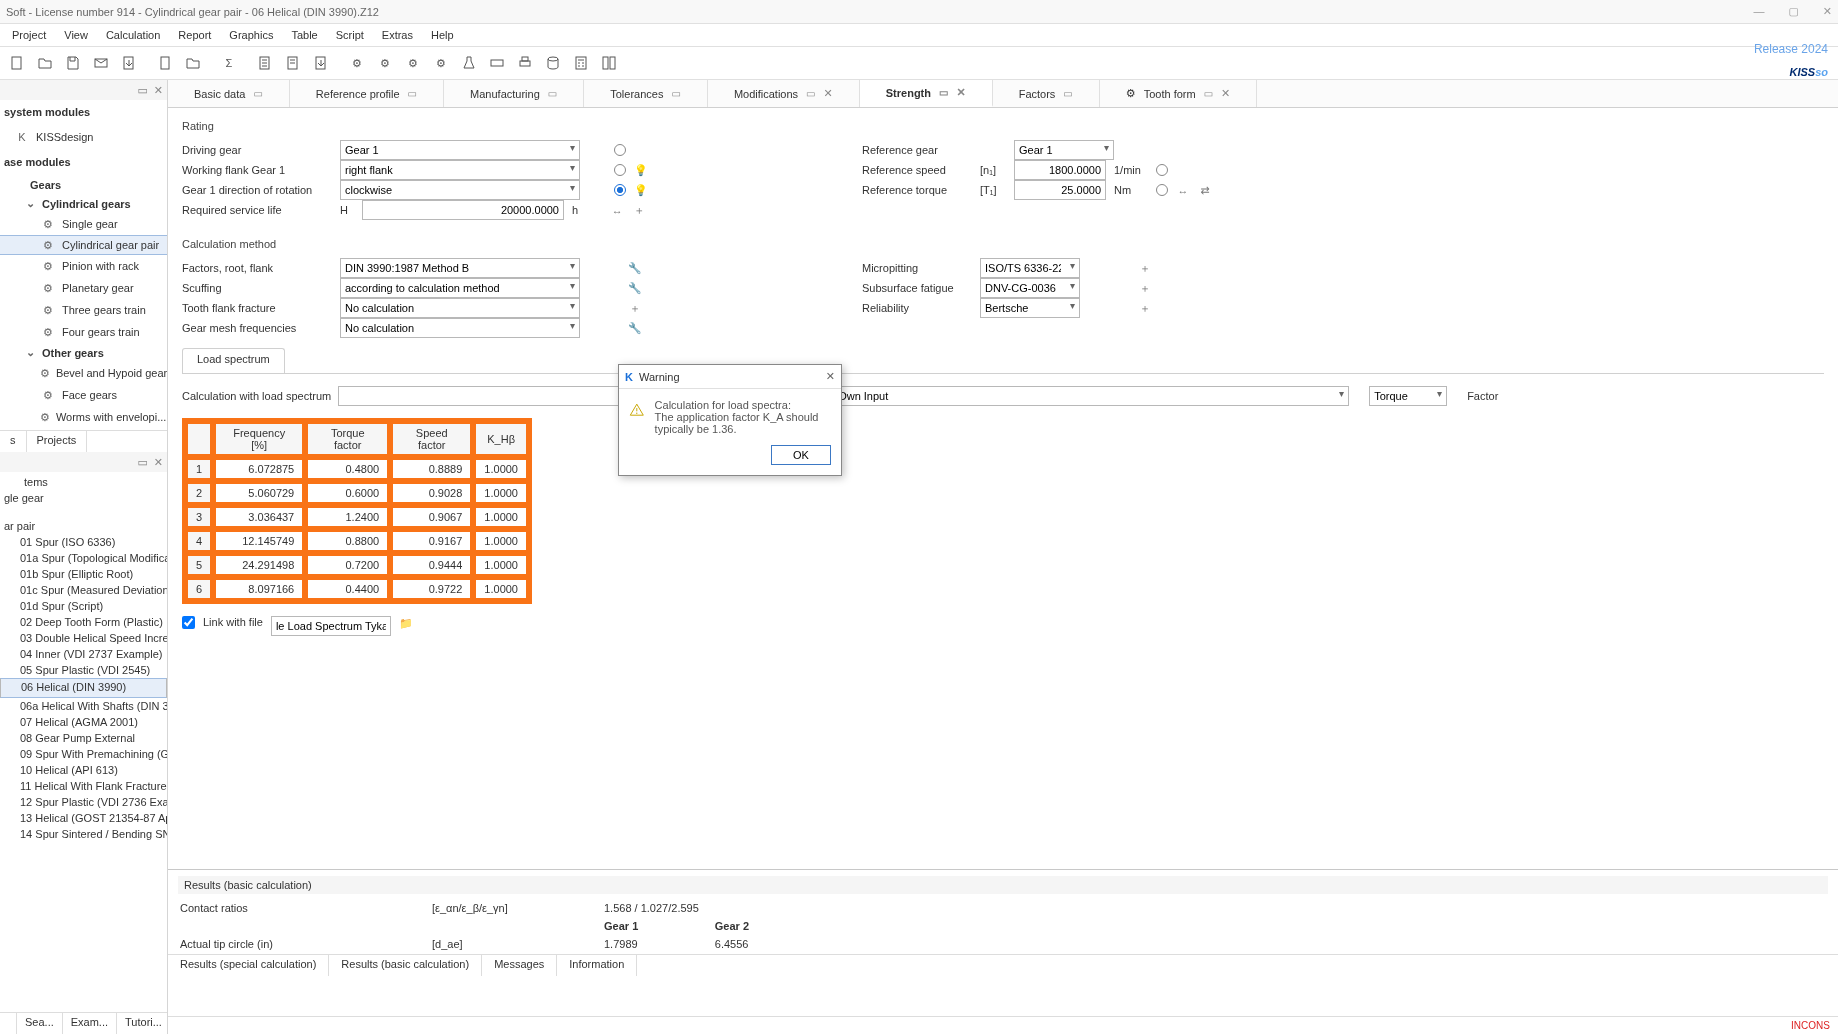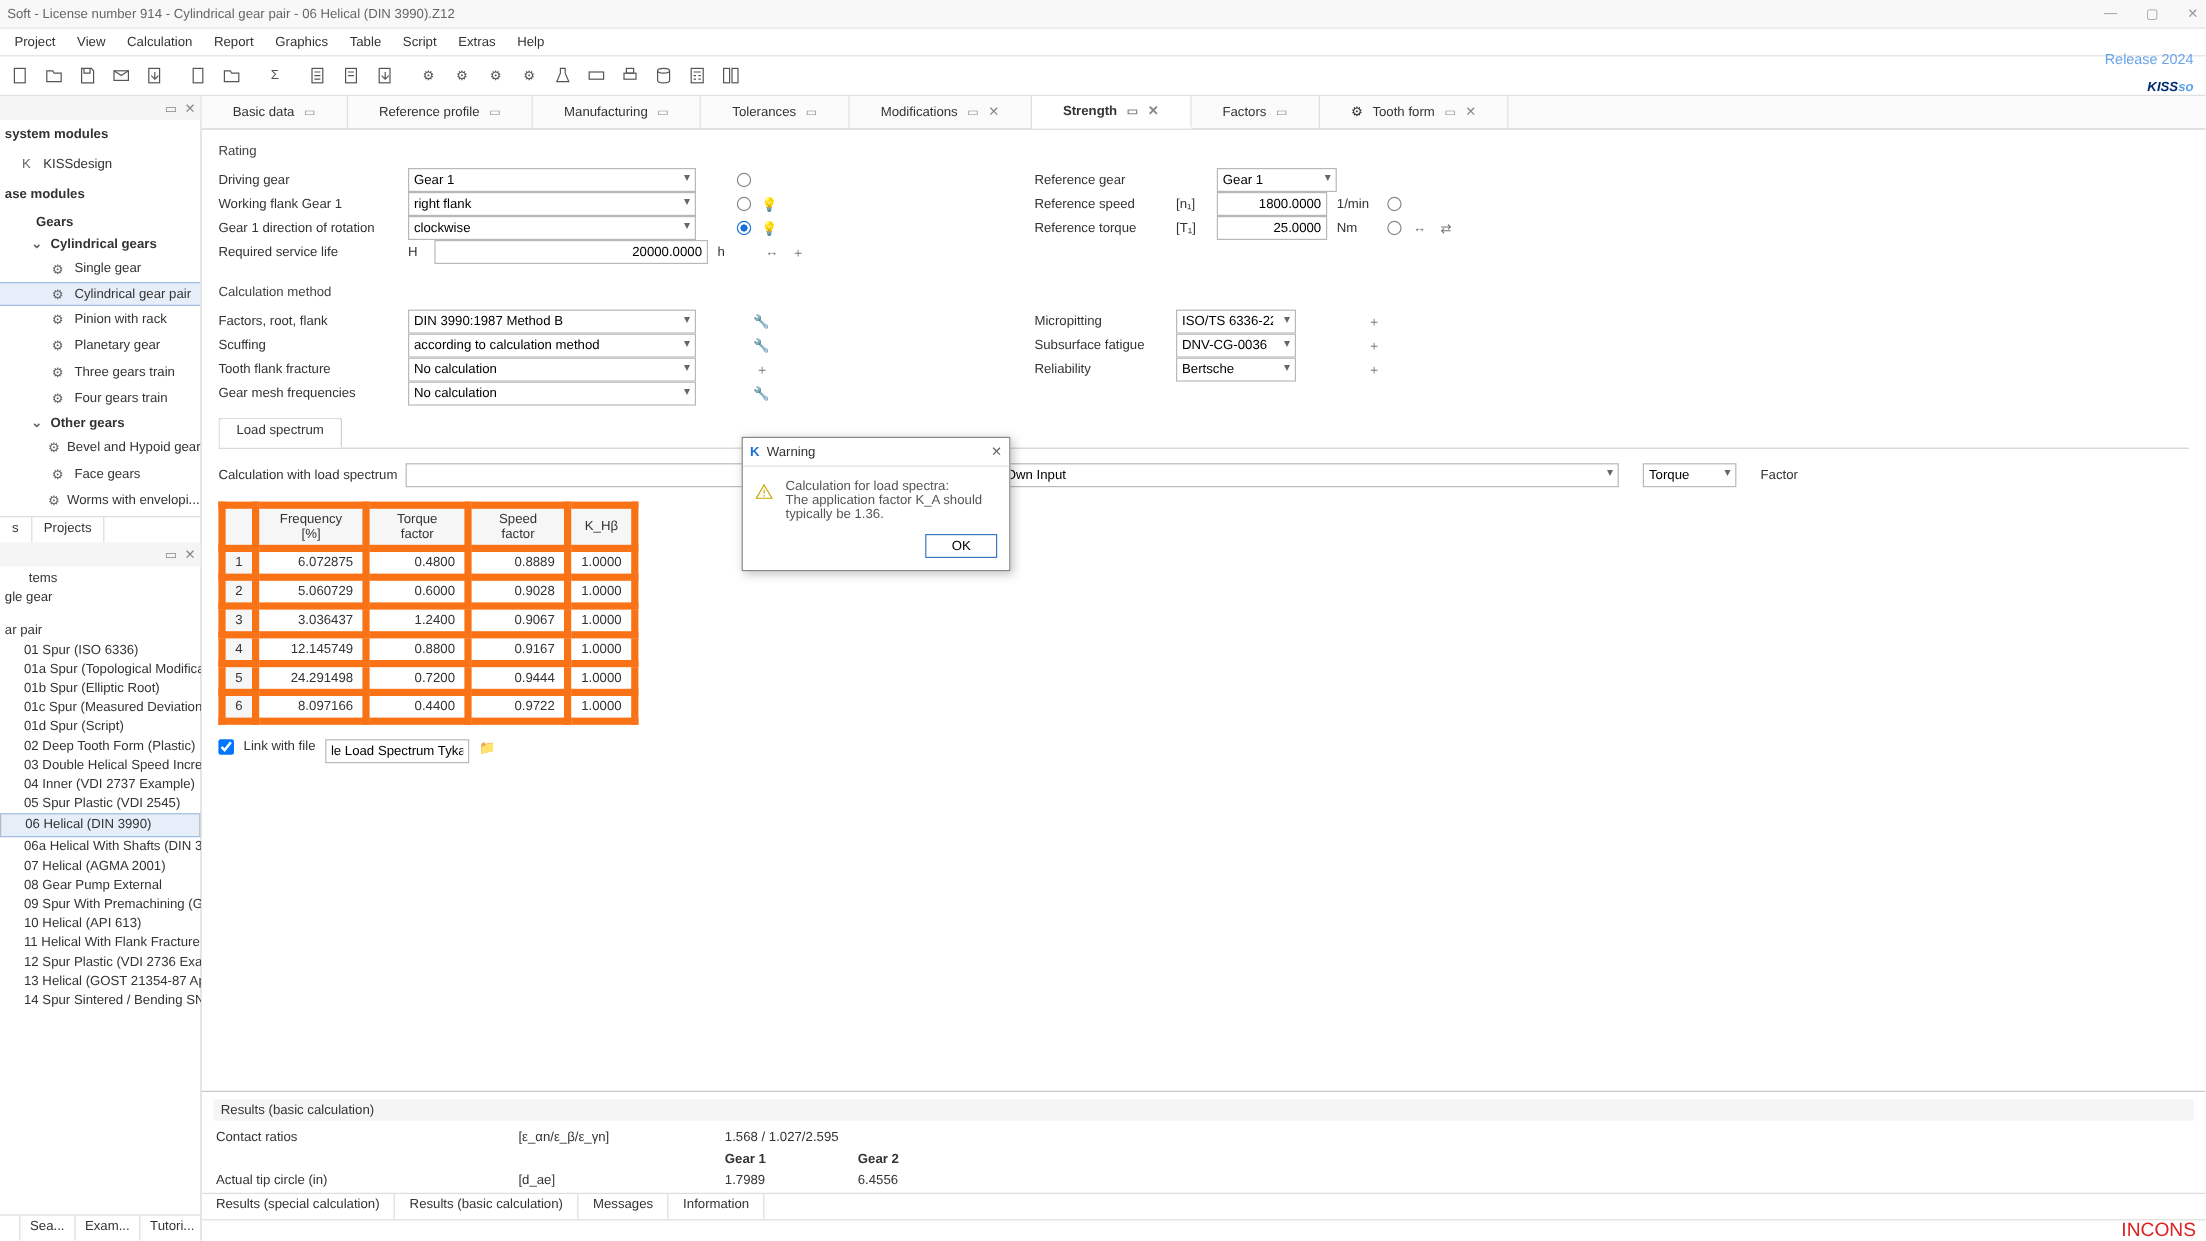--- a/index.html
+++ b/index.html
@@ -72,21 +72,21 @@
 .datatable td.idx{background:#f6f6f6; text-align:center; width:24px;}
 .chk{width:13px;height:13px;}
 .linkrow{display:flex; align-items:flex-start; gap:8px; padding:6px 0;}
 
 .results{border-top:1px solid #c8c8c8; padding:6px 10px 0 10px;}
 .results .hdr{background:#f5f5f5; padding:3px 6px;}
 .results table{margin-top:4px;}
 .results td{padding:2px 14px 2px 0;}
 .bottomtabs{display:flex; height:22px; border-top:1px solid #ddd;}
 .bottomtabs span{padding:3px 12px; border-right:1px solid #ddd; cursor:pointer;}
-.status{height:18px; border-top:1px solid #ddd; display:flex; align-items:center; justify-content:flex-end; padding:0 8px; color:#d22; font-size:16px;}
+.status{height:18px; border-top:1px solid #ddd; display:flex; align-items:center; justify-content:flex-end; padding:0 8px; color:#d22; font-size:10px;margin-top:40px;}
 
 .modal-back{position:absolute; left:0; top:0; right:0; bottom:0; pointer-events:none;}
 .modal{position:absolute; left:618px; top:364px; width:224px; background:#fff; border:1px solid #888; box-shadow:2px 2px 8px rgba(0,0,0,.25); pointer-events:auto;}
 .modal .mtit{height:24px; display:flex; align-items:center; padding:0 6px; gap:6px; border-bottom:1px solid #e0e0e0;}
 .modal .mtit .x{margin-left:auto; cursor:pointer; color:#666;}
 .modal .mbody{padding:10px 10px 4px 10px; display:flex; gap:10px; font-size:10px; color:#555;}
 .modal .mfoot{padding:6px 10px 10px 10px; text-align:right;}
 .modal button{width:60px; height:20px; border:1px solid #3b78c4; background:#fff; cursor:pointer;}
 .warnico{width:22px;height:22px;}
 </style>
@@ -388,21 +388,21 @@
           <div class="row">
             <span class="lbl">Gear 1 direction of rotation</span>
             <span class="selwrap"><select class="sel" style="width:240px"><option>clockwise</option></select></span>
             <span style="width:18px"></span>
             <span class="radio on"></span>
             <span class="hint">💡</span>
           </div>
           <div class="row">
             <span class="lbl">Required service life</span>
             <span style="width:14px;">H</span>
-            <input class="txt" style="width: 228px;" value="20000.0000">
+            <input class="txt" style="width: 202px;" value="20000.0000">
             <span>h</span>
             <span style="width:16px"></span>
             <span class="sicon">↔</span>
             <span class="sicon">＋</span>
           </div>
         </div>
         <div class="colB">
           <div class="row">
             <span class="lbl" style="width:110px">Reference gear</span>
             <span style="width:26px"></span>

